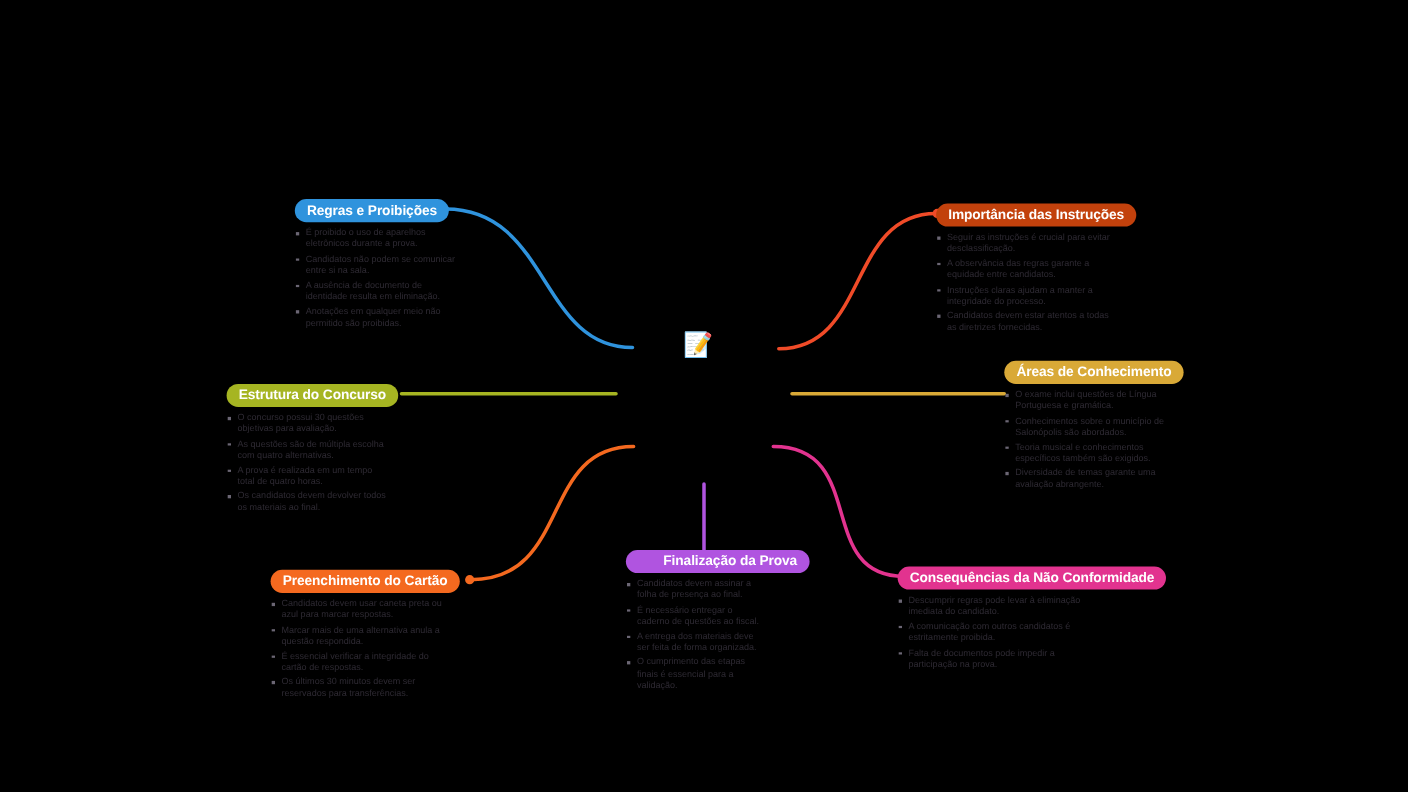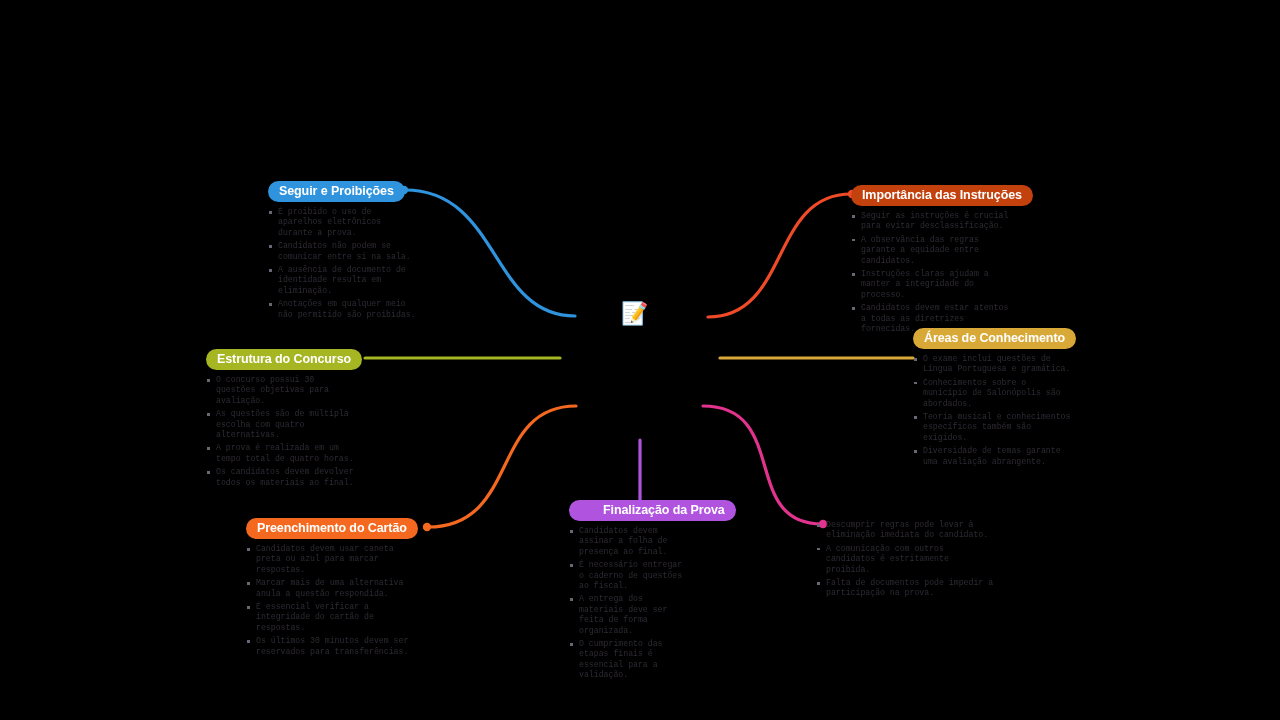--- a/index.html
+++ b/index.html
@@ -49,21 +49,20 @@
     padding: 0;
   }
   ul.bullets li {
     position: relative;
     padding-left: 10px;
     margin-bottom: 3px;
     font-size: 8.2px;
     line-height: 10.4px;
     color: #2e2a33;
     max-width: 150px;
-    font-family: Liberation Mono, monospace;
   }
   ul.bullets li::before {
     content: "";
     position: absolute;
     left: 1px;
     top: 4px;
     width: 2.5px;
     height: 2.5px;
     background: #6b6674;
   }
@@ -113,21 +112,21 @@
     <path d="M 640 509 L 640 440" fill="none" stroke="#b054e0" stroke-width="3.2" stroke-linecap="round"></path>
 
     <path d="M 822 524 C 740 524, 790 406, 703 406" fill="none" stroke="#e2338f" stroke-width="3.2" stroke-linecap="round"></path>
     <circle cx="823" cy="524" r="4.2" fill="#e2338f"></circle>
   </svg>
 
   <div class="center-icon" style="left:621px; top:303px;">📝</div>
 
   <div class="node" id="node-regras">
     <div class="pill-row">
-      <span class="pill" style="background: rgb(47, 147, 221);">Seguir e Proibições</span>
+      <span class="pill" style="background: rgb(47, 147, 221);">Regras e Proibições</span>
     </div>
     <ul class="bullets">
       <li>É proibido o uso de aparelhos eletrônicos durante a prova.</li>
       <li>Candidatos não podem se comunicar entre si na sala.</li>
       <li>A ausência de documento de identidade resulta em eliminação.</li>
       <li>Anotações em qualquer meio não permitido são proibidas.</li>
     </ul>
   </div>
 
   <div class="node" id="node-import">
@@ -184,20 +183,23 @@
     </div>
     <ul class="bullets">
       <li>Candidatos devem assinar a folha de presença ao final.</li>
       <li>É necessário entregar o caderno de questões ao fiscal.</li>
       <li>A entrega dos materiais deve ser feita de forma organizada.</li>
       <li>O cumprimento das etapas finais é essencial para a validação.</li>
     </ul>
   </div>
 
   <div class="node" id="node-conseq">
+    <div class="pill-row">
+      <span class="pill" style="background: rgb(226, 51, 143);">Consequências da Não Conformidade</span>
+    </div>
     <ul class="bullets">
       <li>Descumprir regras pode levar à eliminação imediata do candidato.</li>
       <li>A comunicação com outros candidatos é estritamente proibida.</li>
       <li>Falta de documentos pode impedir a participação na prova.</li>
     </ul>
   </div>
 
 </div>
 
 </body></html>

